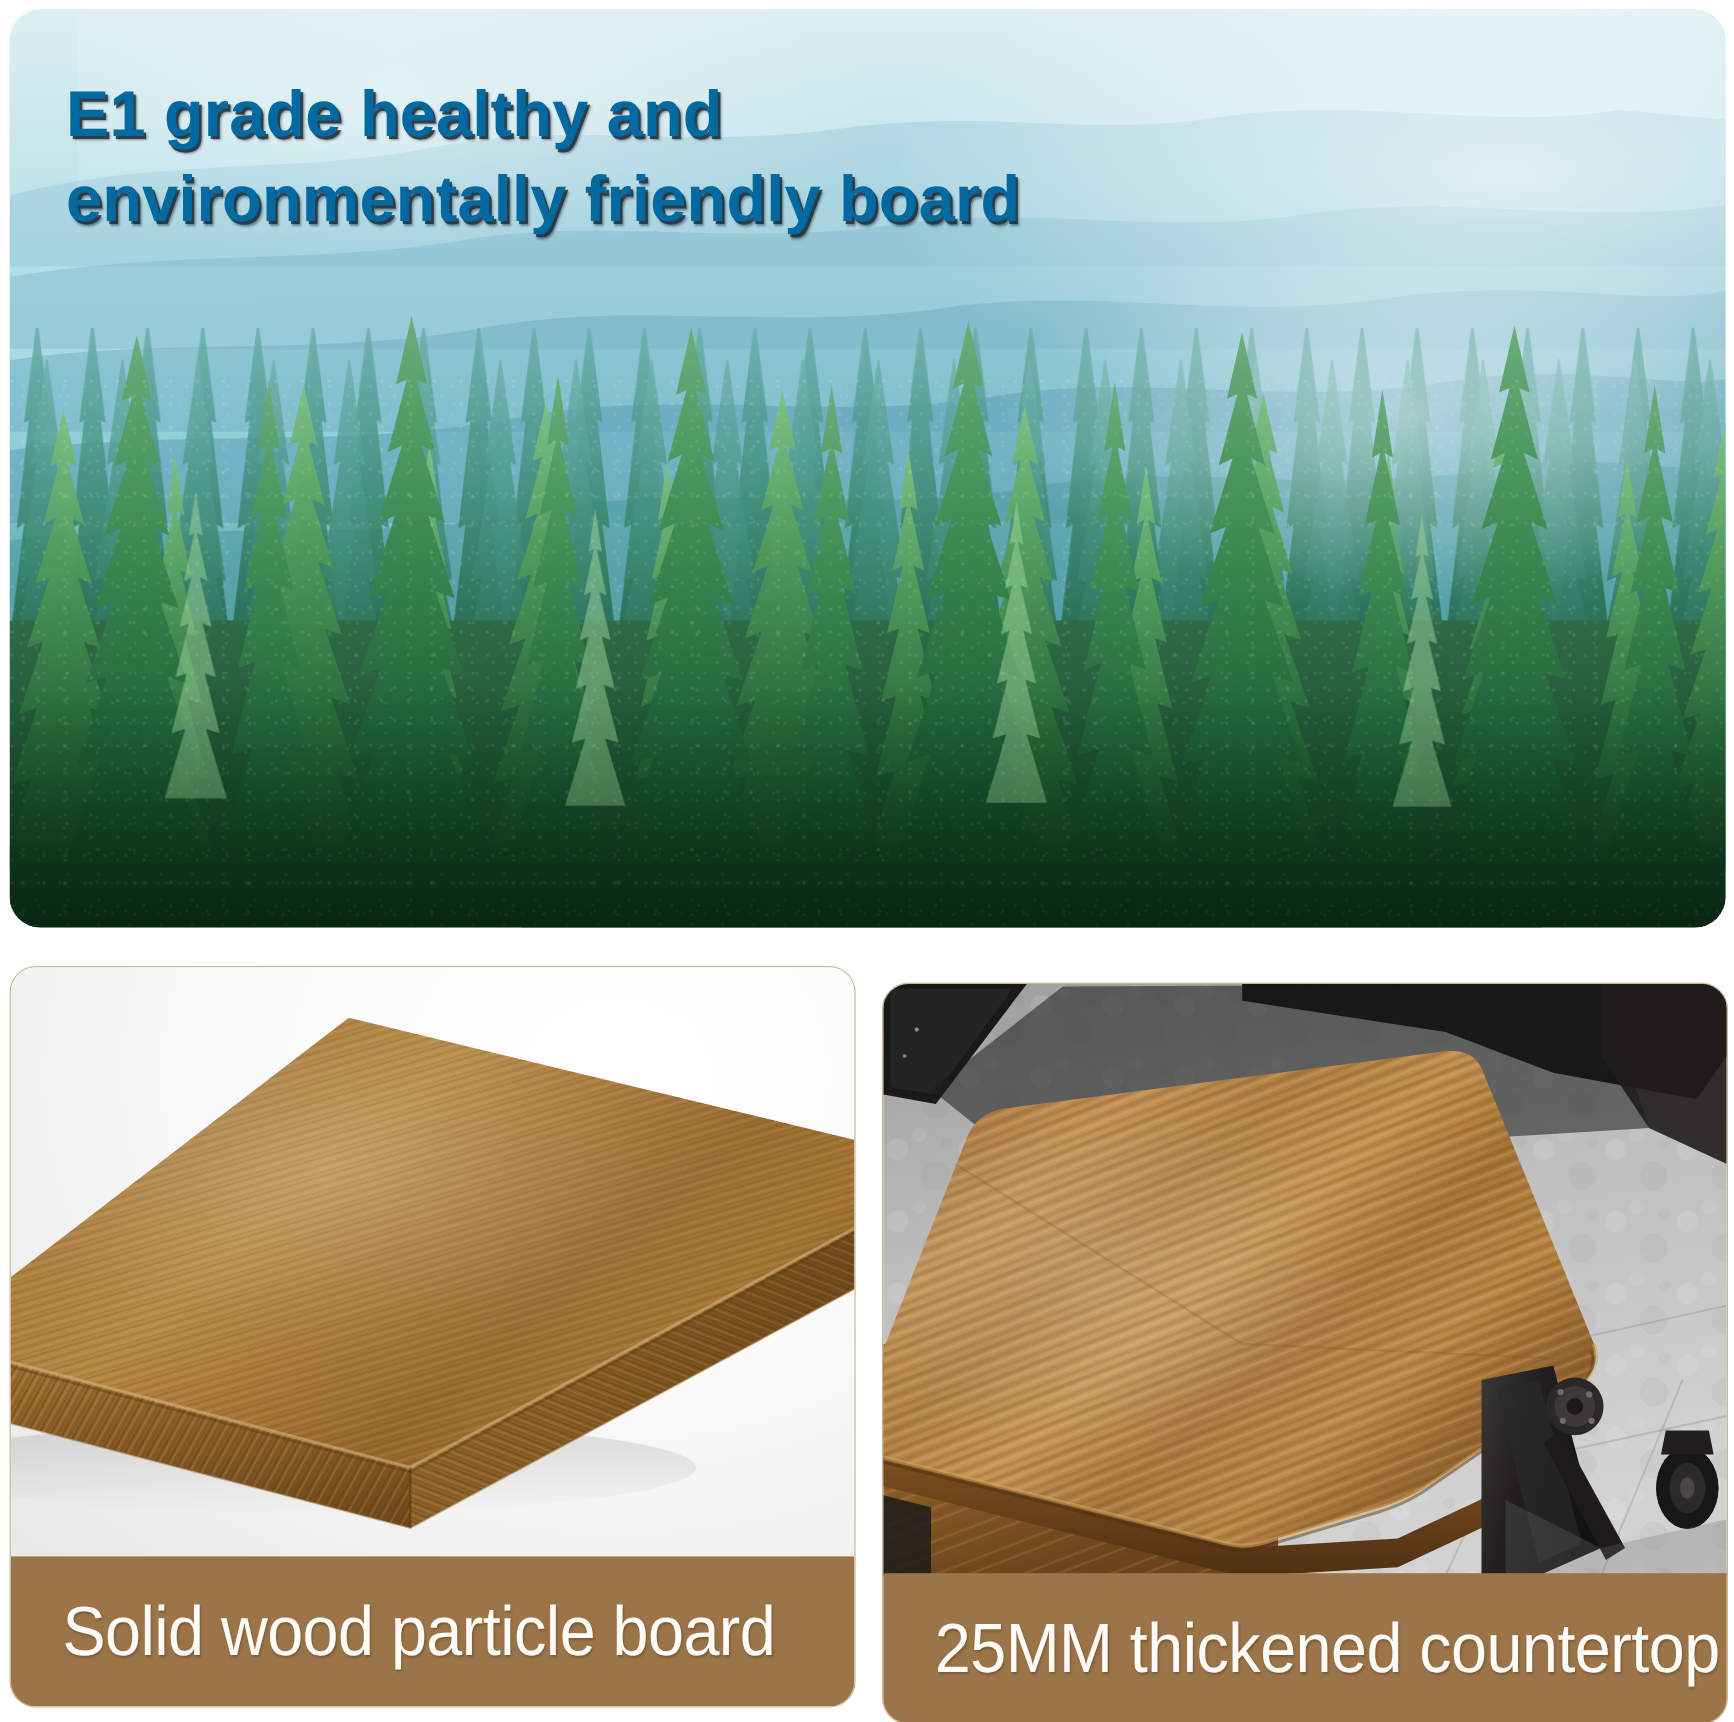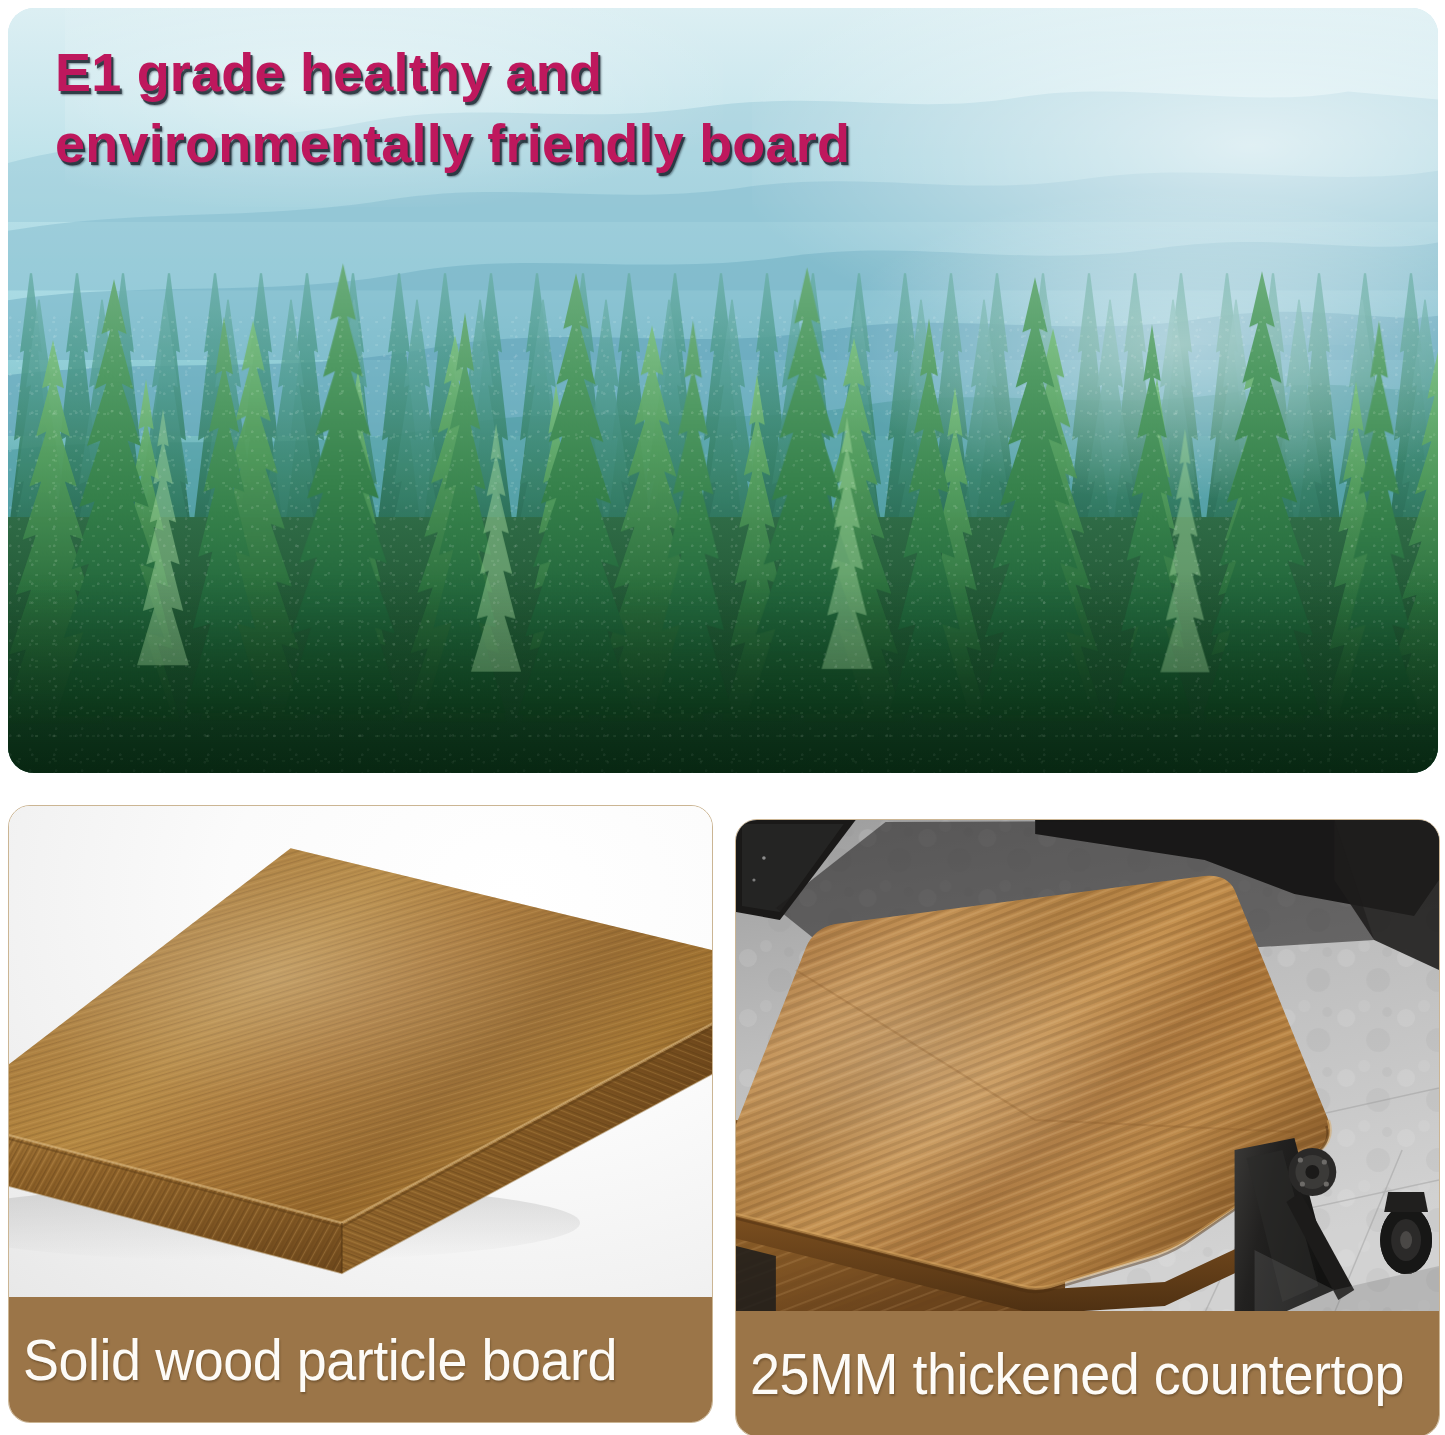--- a/index.html
+++ b/index.html
@@ -130,27 +130,27 @@
     left: 0; right: 0; bottom: 0;
     height: 26%;
     background: linear-gradient(to bottom, rgba(8,40,18,0) 0%, rgba(8,40,18,0.30) 55%, rgba(6,32,14,0.55) 100%);
     pointer-events: none;
   }
 
   
   .headline {
     position: absolute;
     left: 47px;
-    top: 29px;
+    top: 52px;
     width: 1050px;
     z-index: 20;
     font-size: 54px;
     font-weight: bold;
     line-height: 1.32;
-    color: #be185d;
+    color: #0369a1;
     letter-spacing: 0.2px;
     text-shadow:
       2px 3px 0 rgba(20,30,40,0.72),
       3px 4px 2px rgba(15,25,35,0.45);
     white-space: pre-line;
   }
 
   
   .cards {
     position: absolute;
@@ -212,21 +212,21 @@
 
   
   .caption {
     position: absolute;
     left: 0; right: 0;
     bottom: 0;
     height: 125px;
     background: #9b7548;
     display: flex;
     align-items: center;
-    padding-left: 14px;
+    padding-left: 43px;
     box-sizing: border-box;
   }
   .caption-text {
     font-family: "Liberation Sans Narrow", "Liberation Sans", sans-serif;
     font-size: 58px;
     font-weight: normal;
     color: #fdfbf7;
     letter-spacing: -0.5px;
     transform: scaleX(0.93);
     transform-origin: left center;

